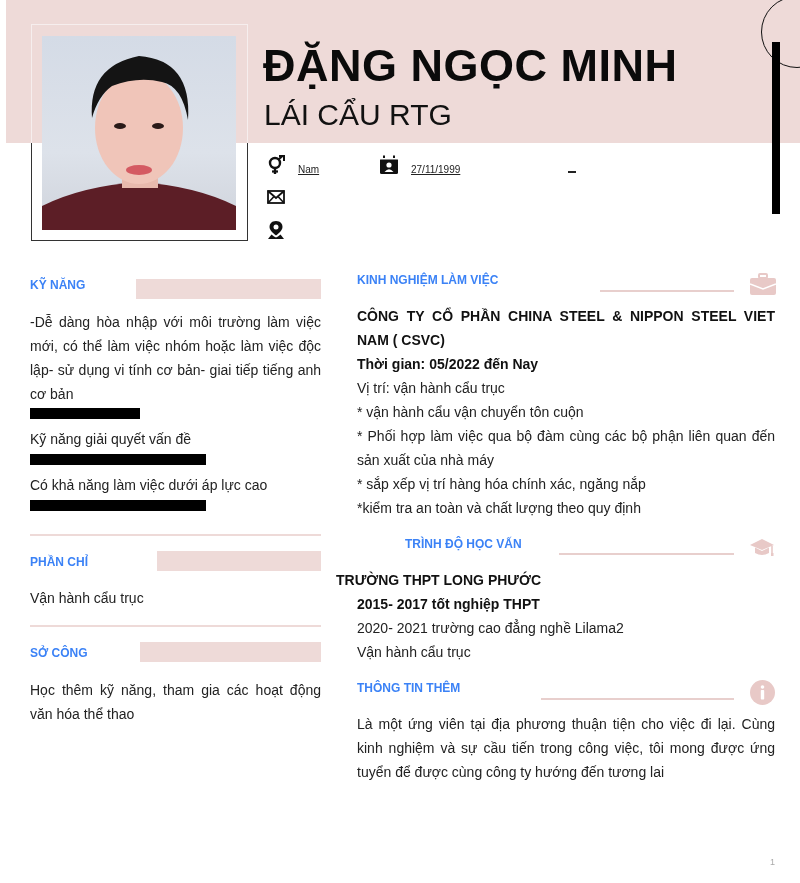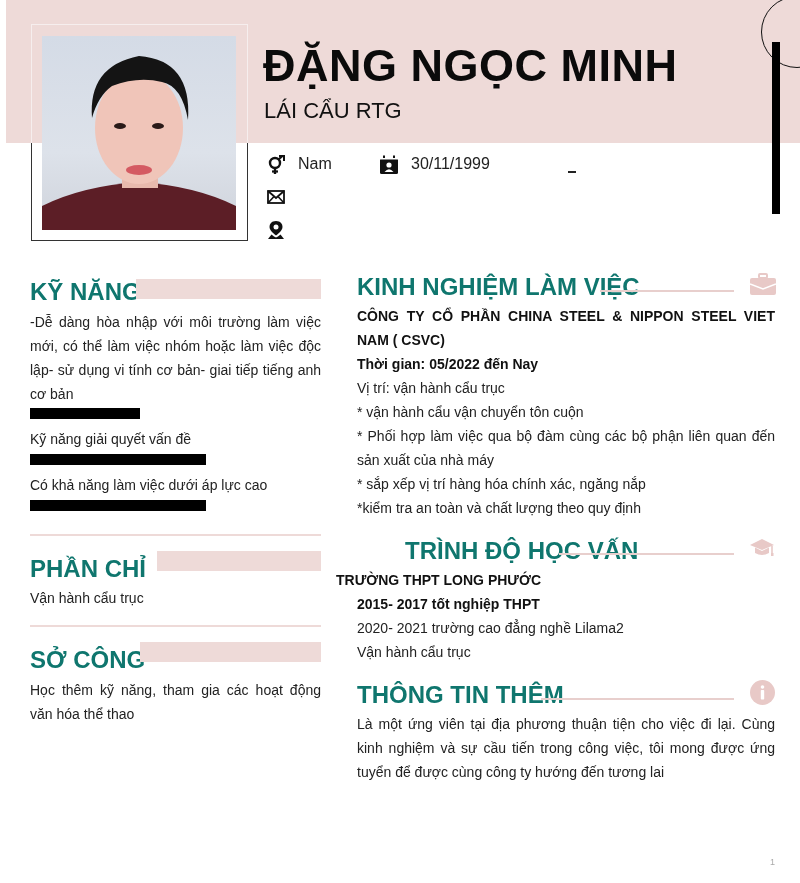--- a/index.html
+++ b/index.html
@@ -13,28 +13,28 @@
   .photo-frame { position: absolute; left: 31px; top: 24px; width: 217px; height: 217px;
     border-top: 1.5px solid #f6eeee; border-left: 1.5px solid #f6eeee; border-right: 1.5px solid #f6eeee;
     background: transparent; }
   .photo-frame-low { position: absolute; left: 31px; top: 143px; width: 217px; height: 98px;
     border-left: 1.5px solid #333; border-right: 1.5px solid #333; border-bottom: 1.5px solid #333; }
   .photo { position: absolute; left: 42px; top: 36px; width: 194px; height: 194px; overflow: hidden;
     background: linear-gradient(180deg, #d4dbe6 0%, #dde2ea 60%, #cfd3db 100%); }
   .photo svg { width: 100%; height: 100%; display: block; }
 
   .name { position: absolute; left: 263px; top: 40px; font-size: 45px; font-weight: 700; letter-spacing: 0.5px; color: #0b0b0b; white-space: nowrap; }
-  .role { position: absolute; left: 264px; top: 98px; font-size: 22px; font-weight: 400; color: #111; white-space: nowrap; }
+  .role { position: absolute; left: 264px; top: 98px; font-size: 30px; font-weight: 400; color: #111; white-space: nowrap; }
 
-  .info-row { position: absolute; display: flex; align-items: flex-start; font-size: 16px; color: #222; }
+  .info-row { position: absolute; display: flex; align-items: flex-end; font-size: 10px; color: #222; text-decoration: underline; }
   .info-row .ic { width: 20px; height: 20px; display: inline-flex; align-items: center; justify-content: center; margin-right: 12px; }
   .info-row svg { display: block; }
   .stray-mark { position: absolute; left: 568px; top: 171px; width: 8px; height: 2px; background: #222; }
 
-  .section-title { position: absolute; font-size: 24px; font-weight: 700; color: #0f766e; white-space: nowrap; }
+  .section-title { position: absolute; font-size: 12px; font-weight: 700; color: #3b82f6; white-space: nowrap; }
   .pink-block { position: absolute; background: #eedad8; height: 20px; }
   .divider { position: absolute; height: 2px; background: #eedad8; }
   .thin-line { position: absolute; height: 1.5px; background: #e8cfcd; }
 
   .text { position: absolute; font-size: 14px; line-height: 24px; color: #222; }
   .text.justify { text-align: justify; }
   .bold { font-weight: 700; color: #111; }
   .black-bar { position: absolute; height: 11px; background: #000; }
 
   .sec-icon { position: absolute; }
@@ -80,21 +80,21 @@
   <span class="ic">
     <svg width="20" height="20" viewBox="0 0 20 20">
         <rect x="1" y="3" width="18" height="16" rx="1.5" fill="#111"></rect>
         <rect x="4" y="0.5" width="2" height="4" fill="#111"></rect>
         <rect x="14" y="0.5" width="2" height="4" fill="#111"></rect>
         <rect x="1" y="3" width="18" height="1.5" fill="#fff"></rect>
         <circle cx="10" cy="10" r="2.6" fill="#fff"></circle>
         <path d="M5.5 17 Q10 11.5 14.5 17 Z" fill="#fff"></path>
       </svg>
   </span>
-  <span>30/11/1999</span>
+  <span>27/11/1999</span>
 </div>
 <div class="stray-mark"></div>
 <div class="info-row" style="left:266px; top:187px;">
   <span class="ic">
     <svg width="18" height="14" viewBox="0 0 18 14">
         <rect x="1" y="1" width="16" height="12" fill="none" stroke="#111" stroke-width="1.8"></rect>
         <path d="M1 1 L9 8 L17 1" fill="none" stroke="#111" stroke-width="1.8"></path>
         <path d="M1 13 L7 6.5 M17 13 L11 6.5" stroke="#111" stroke-width="1.6"></path>
       </svg>
   </span>

